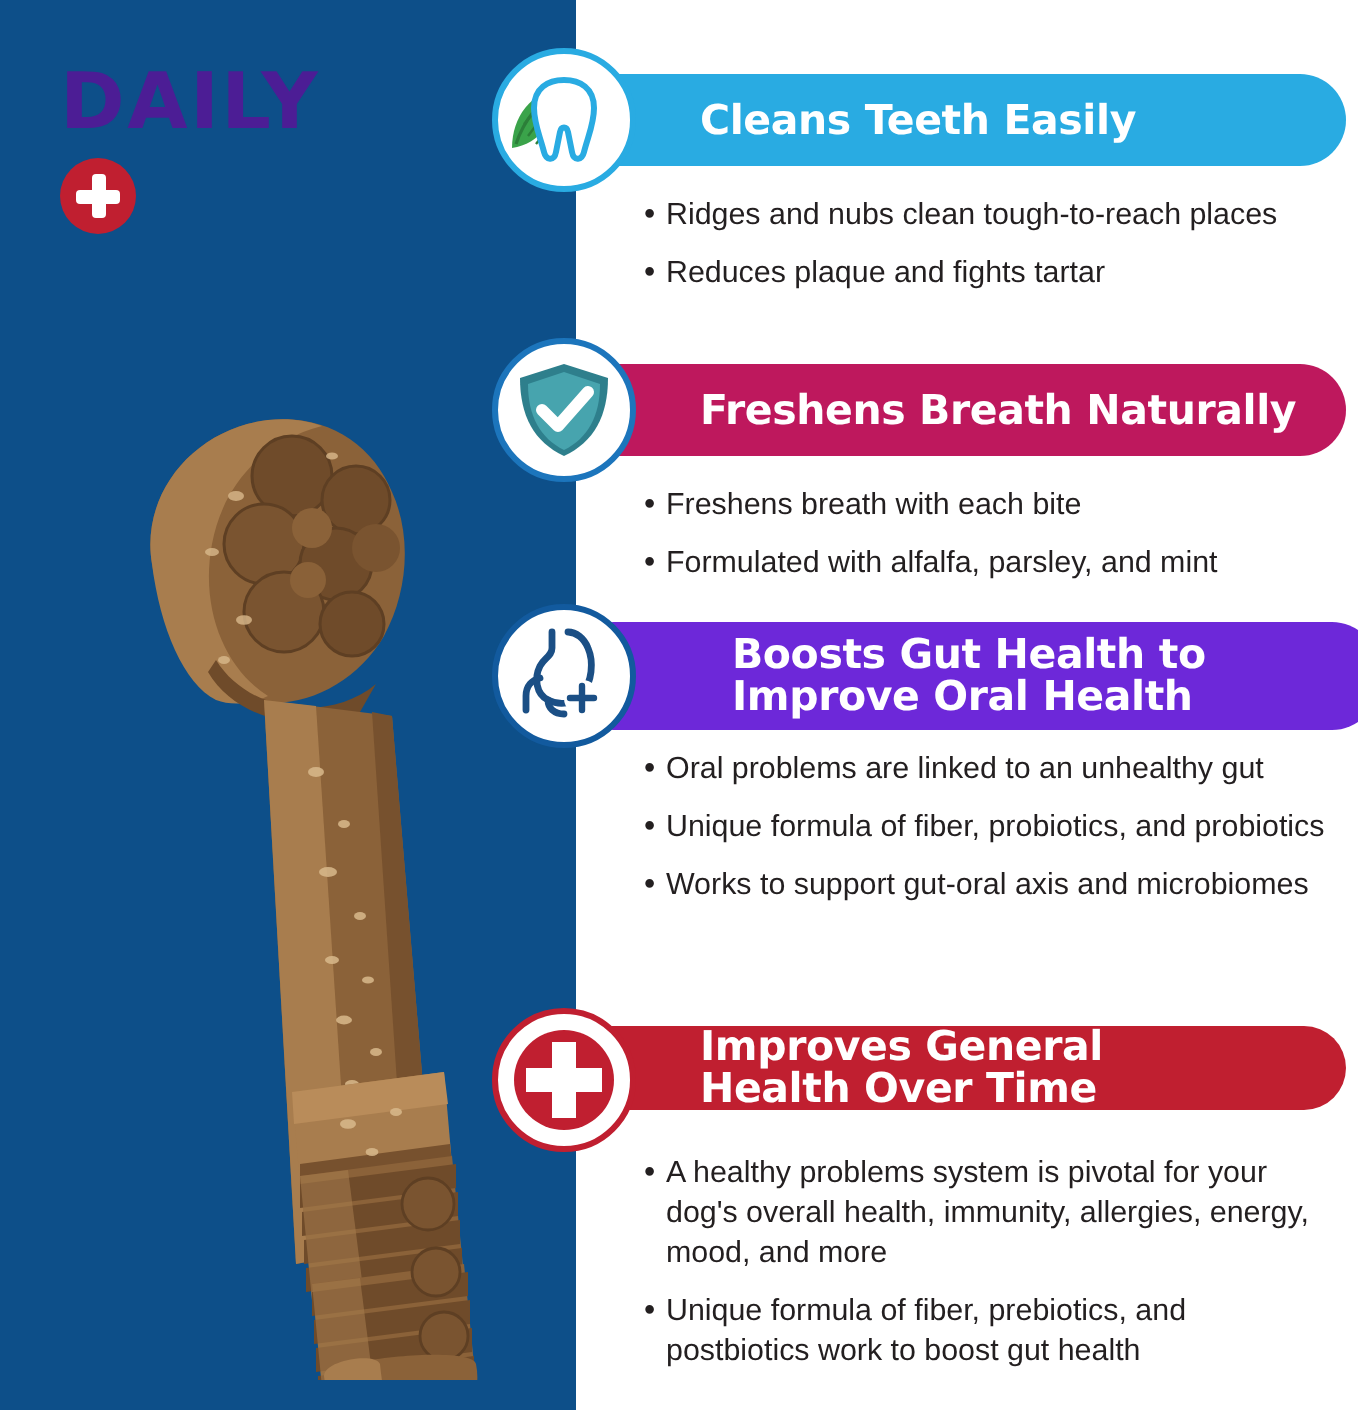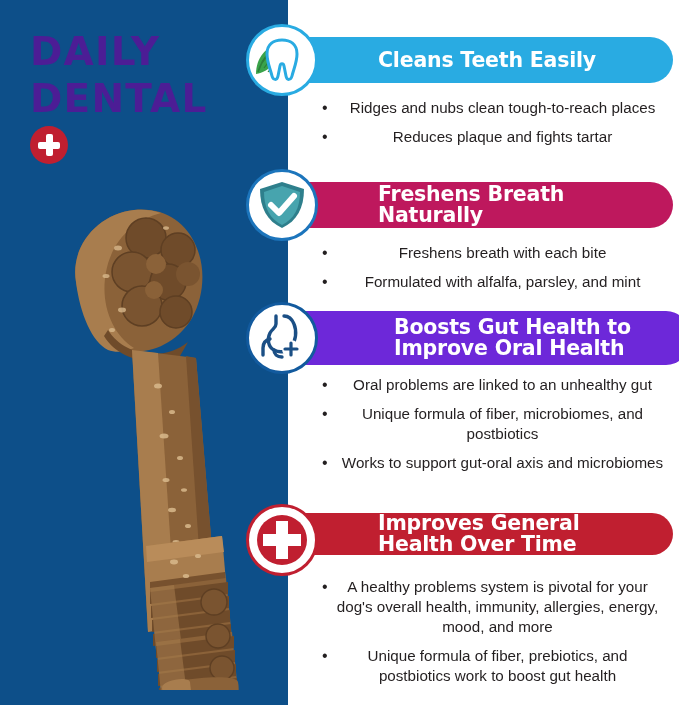--- a/index.html
+++ b/index.html
@@ -49,21 +49,21 @@
   .content{position:absolute;left:0;top:0;width:679px;height:705px;}
 
   .section{position:absolute;left:0;width:679px;}
 
   .bar{
     position:absolute;height:46px;
     border-top-right-radius:23px;border-bottom-right-radius:23px;
     border-top-left-radius:23px;border-bottom-left-radius:23px;
     display:flex;align-items:center;
     box-sizing:border-box;
-    padding-left:110px;padding-right:18px;
+    padding-left:82px;padding-right:18px;
   }
   .bar-title{
     color:#ffffff;
     font-family:"DejaVu Sans", sans-serif;
     font-weight:bold;
     font-size:20.5px;
     line-height:21px;
     letter-spacing:-0.2px;
     white-space:pre-line;
   }
@@ -85,32 +85,31 @@
   }
   .bullet{
     display:flex;align-items:flex-start;
     margin-bottom:9px;
   }
   .bullet .dot{
     flex:0 0 auto;width:11px;
     font-size:16px;line-height:20px;
     color:#231f20;
   }
-  .bullet .btxt{flex:1 1 auto;text-align:center;}
+  .bullet .btxt{flex:1 1 auto;}
 </style>
 </head>
 <body>
 
 <div id="root">
 
   <div class="left-panel"></div>
 
   <div class="headline">
     <span class="ln">DAILY</span>
-    <span class="ln">DENTAL</span>
     <span class="hl-row">
       <span class="title-cross"></span>
     </span>
   </div>
 
   <div class="chew">
     <svg width="220" height="500" viewBox="0 0 220 500" xmlns="http://www.w3.org/2000/svg">
       <defs>
         <clipPath id="shaftClip">
           <path d="M86,168 L150,180 L168,430 L104,440 Z"></path>
@@ -293,21 +292,21 @@
         </svg>
       </div>
 
       <div class="bullets" style="left:322px;top:375px;width:350px;">
         <div class="bullet">
           <span class="dot">•</span>
           <span class="btxt">Oral problems are linked to an unhealthy gut</span>
         </div>
         <div class="bullet">
           <span class="dot">•</span>
-          <span class="btxt">Unique formula of fiber, microbiomes, and postbiotics</span>
+          <span class="btxt">Unique formula of fiber, probiotics, and probiotics</span>
         </div>
         <div class="bullet">
           <span class="dot">•</span>
           <span class="btxt">Works to support gut-oral axis and microbiomes</span>
         </div>
       </div>
     </div>
 
     <div class="section" style="top:0;">
       <div class="bar" style="left:268px;top:513px;width:405px;height:42px;background:#c01f30;">

